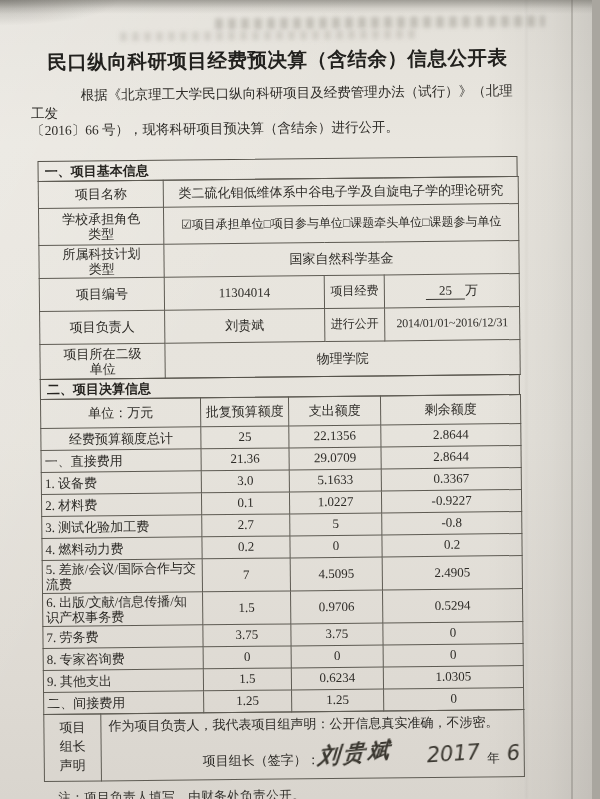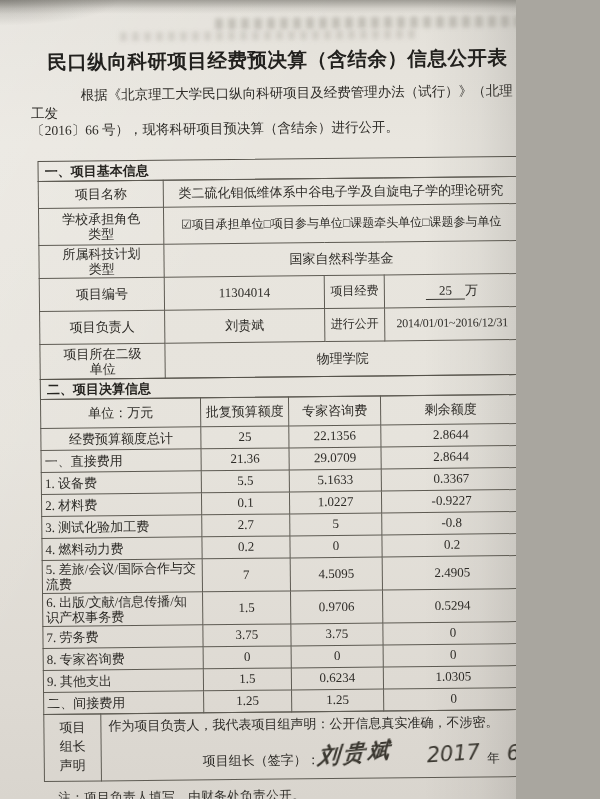--- a/index.html
+++ b/index.html
@@ -2,21 +2,21 @@
 <html><head>
 <meta charset="utf-8">
 <style>
   html,body{margin:0;padding:0;}
   body{
     width:600px;height:799px;overflow:hidden;
     font-family:"Liberation Serif","DejaVu Serif",serif;
     background:#a9a69f;
   }
   .photo{
-    position:relative;width:516px;height:799px;overflow:hidden;
+    position:relative;width:592px;height:799px;overflow:hidden;
     background:
       linear-gradient(118deg, rgba(255,255,255,.20) 0%, rgba(255,255,255,0) 38%),
       linear-gradient(to right, rgba(0,0,0,0) 82%, rgba(0,0,0,.045) 93%, rgba(0,0,0,.10) 100%),
       linear-gradient(to bottom, #e3e0d9 0%, #e9e6df 18%, #e6e3dc 55%, #dedad3 85%, #d9d5ce 100%);
   }
   
   .top-shade{position:absolute;left:0;top:0;width:600px;height:14px;
     background:linear-gradient(to bottom, rgba(92,90,83,.50), rgba(92,90,83,.12) 60%, rgba(92,90,83,0));}
   .corner-shade{position:absolute;left:0;top:0;width:120px;height:26px;
     background:radial-gradient(ellipse at 0% 0%, rgba(80,78,72,.35), rgba(80,78,72,0) 70%);}
@@ -177,40 +177,40 @@
         <colgroup>
             <col style="width:160px">
             <col style="width:88px">
             <col style="width:92px">
             <col style="width:140px">
           </colgroup>
         <thead>
           <tr>
             <td>单位：万元</td>
             <td>批复预算额度</td>
-            <td>专家咨询费</td>
+            <td>支出额度</td>
             <td>剩余额度</td>
           </tr>
         </thead>
         <tbody id="budget-body">
             <tr>
               <td class="c1">经费预算额度总计</td>
               <td class="cv num">25</td>
               <td class="cv num">22.1356</td>
               <td class="cv num">2.8644</td>
             </tr>
             <tr>
               <td class="c1">一、直接费用</td>
               <td class="cv num">21.36</td>
               <td class="cv num">29.0709</td>
               <td class="cv num">2.8644</td>
             </tr>
             <tr>
               <td class="c1">1. 设备费</td>
-              <td class="cv num">5.5</td>
+              <td class="cv num">3.0</td>
               <td class="cv num">5.1633</td>
               <td class="cv num">0.3367</td>
             </tr>
             <tr>
               <td class="c1">2. 材料费</td>
               <td class="cv num">0.1</td>
               <td class="cv num">1.0227</td>
               <td class="cv num">-0.9227</td>
             </tr>
             <tr>

